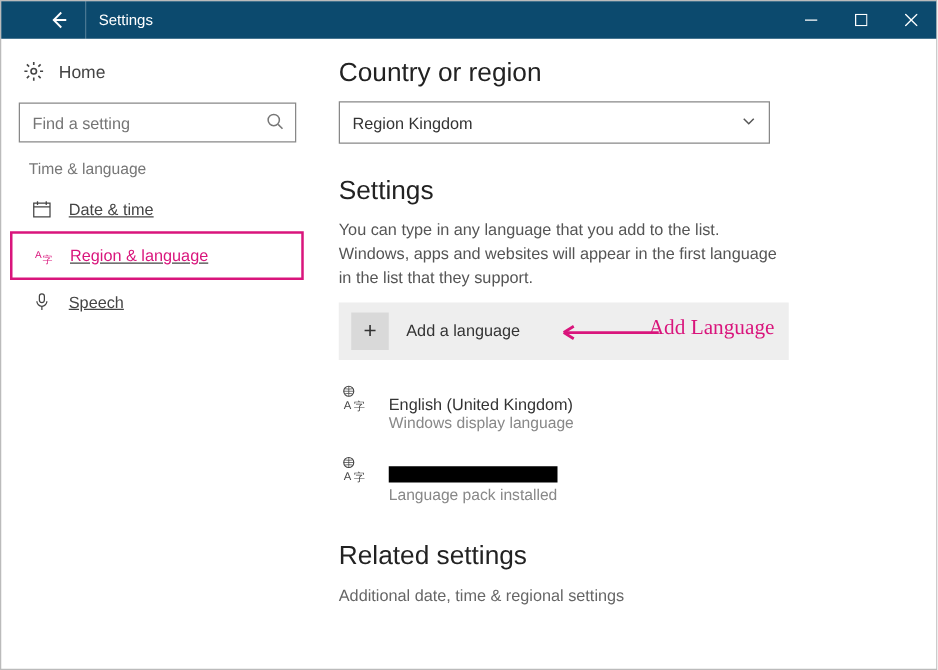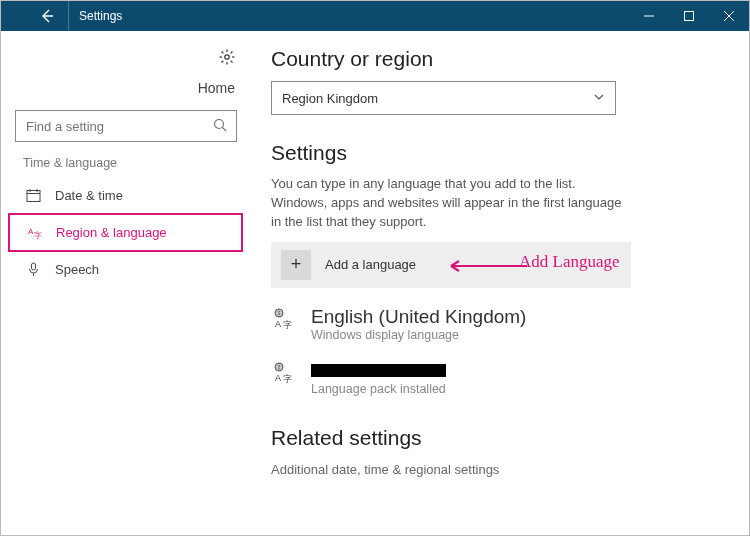--- a/index.html
+++ b/index.html
@@ -11,48 +11,48 @@
 .titlebar { height: 30px; background: #0c4a6e; color: #fff; display: flex; align-items: center; padding-left: 24px; }
 .back-btn { width: 44px; height: 30px; display: flex; align-items: center; justify-content: center; border-right: 1px solid rgba(255,255,255,.25); cursor: pointer; }
 .titlebar-title { padding-left: 10px; font-size: 12px; flex: 1; }
 .win-controls { display: flex; }
 .win-controls div { width: 40px; height: 30px; display: flex; align-items: center; justify-content: center; cursor: pointer; }
 
 .body { flex: 1; display: flex; overflow: hidden; }
 
 
 .sidebar { width: 250px; padding: 14px 8px 8px 8px; color: #444; }
-.home-row { display: flex; align-items: flex-end; gap: 12px; padding: 4px 8px 14px 10px; font-size: 14px; cursor: pointer; flex-direction: column; }
+.home-row { display: flex; align-items: flex-start; gap: 12px; padding: 4px 8px 14px 10px; font-size: 14px; cursor: pointer; }
 .search-box { position: relative; border: 1px solid #888; height: 32px; margin: 0 6px 14px 6px; }
 .search-box input { width: 100%; height: 100%; border: none; outline: none; padding: 0 30px 0 10px; font-size: 13px; background: transparent; }
 .search-box .sicon { position: absolute; right: 8px; top: 7px; color: #666; }
 
 .section-label { color: #777; font-size: 12.5px; padding: 0 0 8px 14px; }
-.nav-list { list-style: none; }
+.nav-list { list-style: none; text-decoration: underline; }
 .nav-item { display: flex; align-items: center; gap: 14px; padding: 10px 10px 10px 16px; font-size: 13px; cursor: pointer; }
 .nav-item.selected { border: 2px solid #d9157c; color: #d9157c; margin-left: -1px; }
 .nav-item .nicon { width: 16px; display: flex; justify-content: center; }
 
 
 .main { flex: 1; padding: 16px 42px 22px 20px; overflow: auto; color: #333; }
 h2 { font-weight: 400; font-size: 21px; margin-bottom: 10px; color: #222; }
 .desc { color: #555; line-height: 1.45; margin-bottom: 10px; font-size: 13px; max-width: 360px; }
 
 .dropdown { width: 345px; border: 1px solid #888; height: 34px; display: flex; align-items: center; justify-content: space-between; padding: 0 10px; cursor: pointer; margin-bottom: 26px; }
 .dropdown .chev { color: #666; }
 
 .add-lang { background: #eee; display: flex; align-items: center; gap: 14px; padding: 8px 10px; width: 360px; cursor: pointer; position: relative; margin-bottom: 14px; }
 .plus-box { width: 30px; height: 30px; background: #d9d9d9; display: flex; align-items: center; justify-content: center; font-size: 18px; color: #333; }
 
 .annotation-arrow { position: absolute; left: 168px; top: 18px; color: #d9157c; pointer-events: none; }
 .annotation-text { position: absolute; left: 248px; top: 10px; color: #d9157c; font-family: "Segoe Script", cursive; font-size: 17px; pointer-events: none; white-space: nowrap; }
 
 .lang-item { display: flex; gap: 14px; padding: 4px 0 14px 0; }
 .lang-icon { width: 26px; display: flex; justify-content: center; padding-top: 2px; }
-.lang-name { font-size: 19px; }
+.lang-name { font-size: 13px; margin-top: 10px; }
 .lang-sub { color: #888; font-size: 12.5px; }
 .blackbar { background: #000; width: 135px; height: 13px; display: inline-block; }
 
 .related h2 { margin-top: 16px; }
 .rel-link { color: #0067c0; font-size: 13px; cursor: pointer; padding: 2px 0; color: #666; }
 
 </style>
 </head>
 <body>
 

